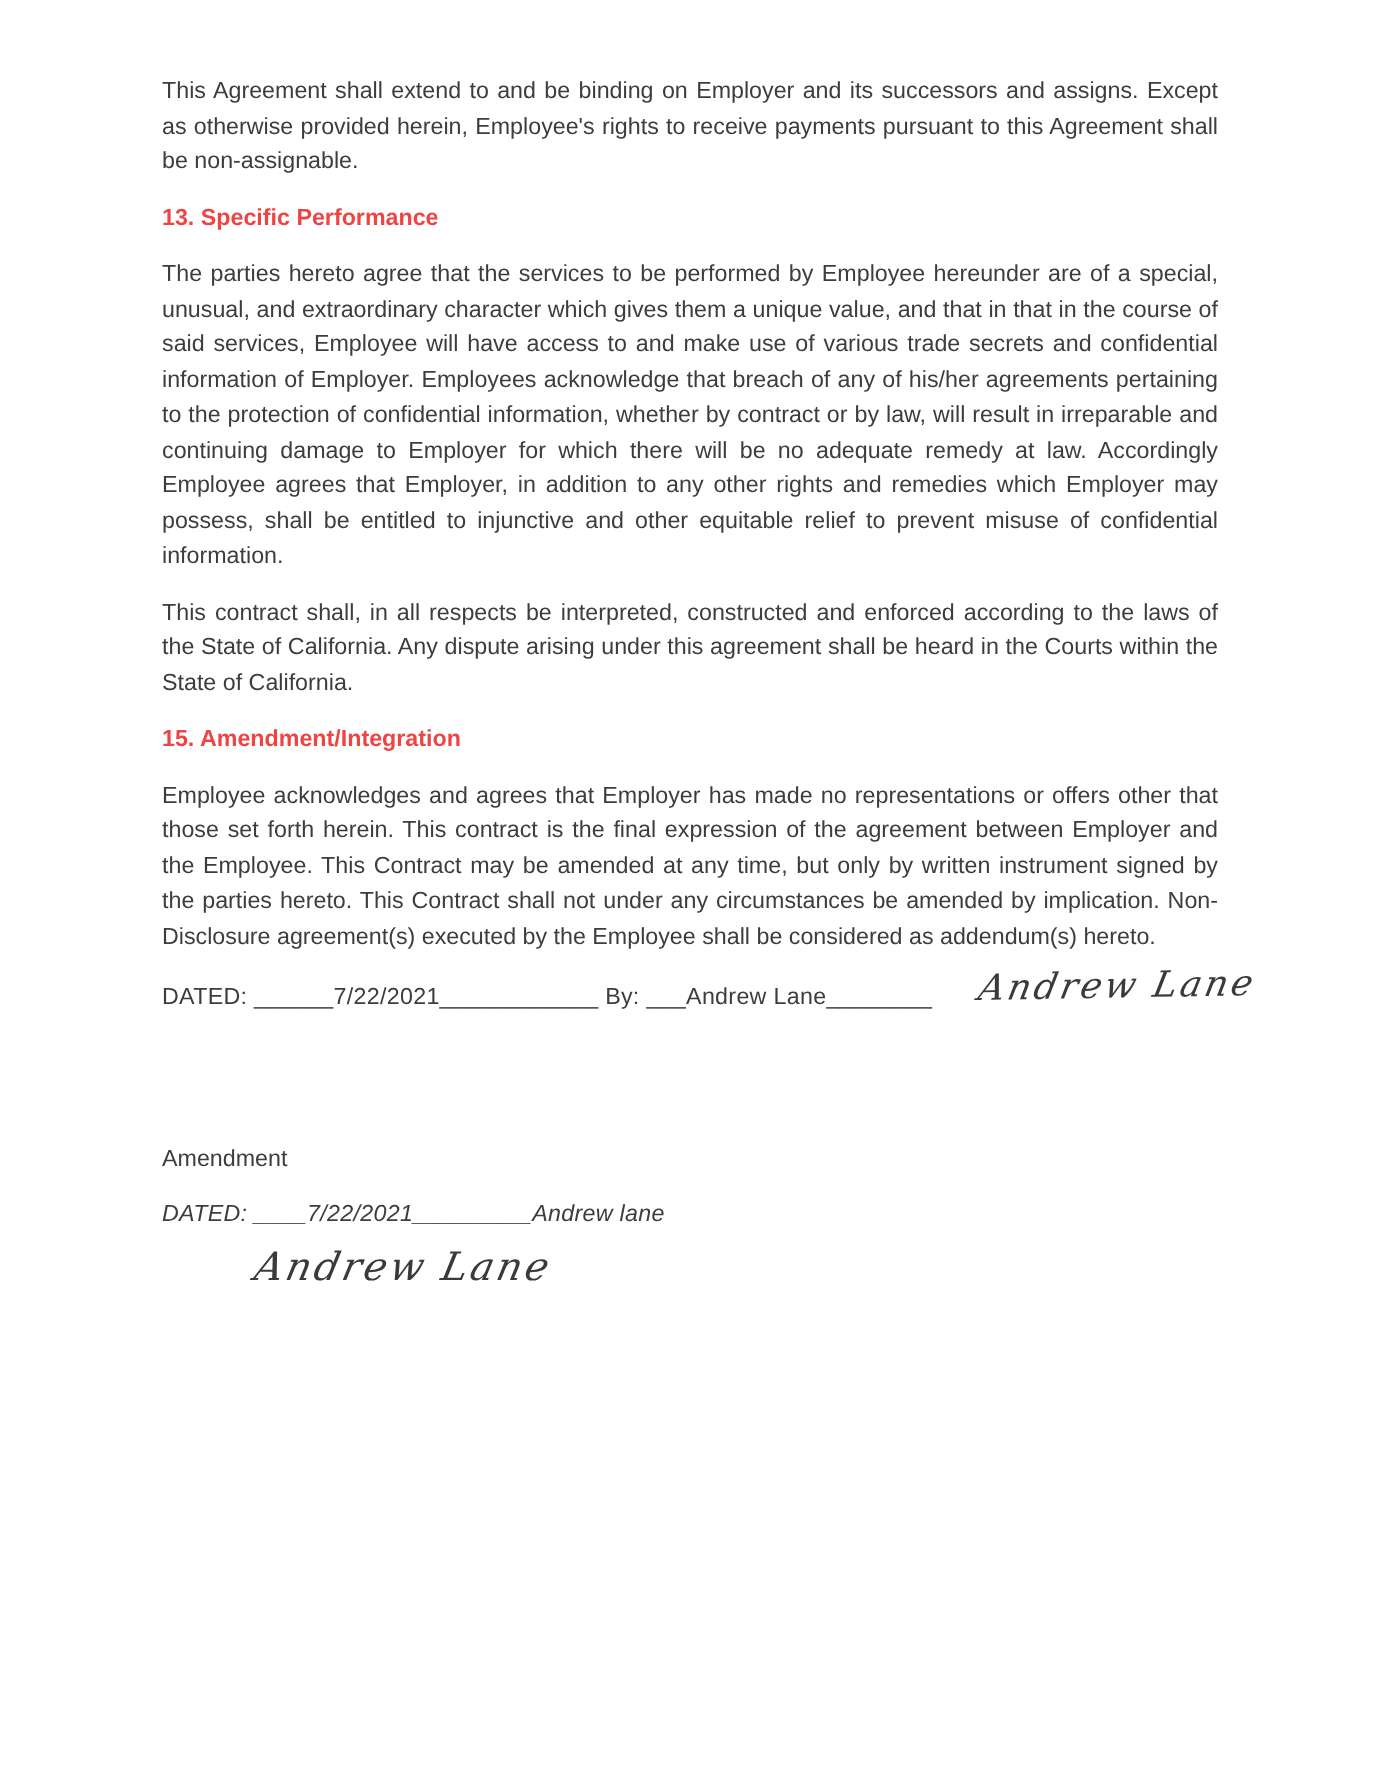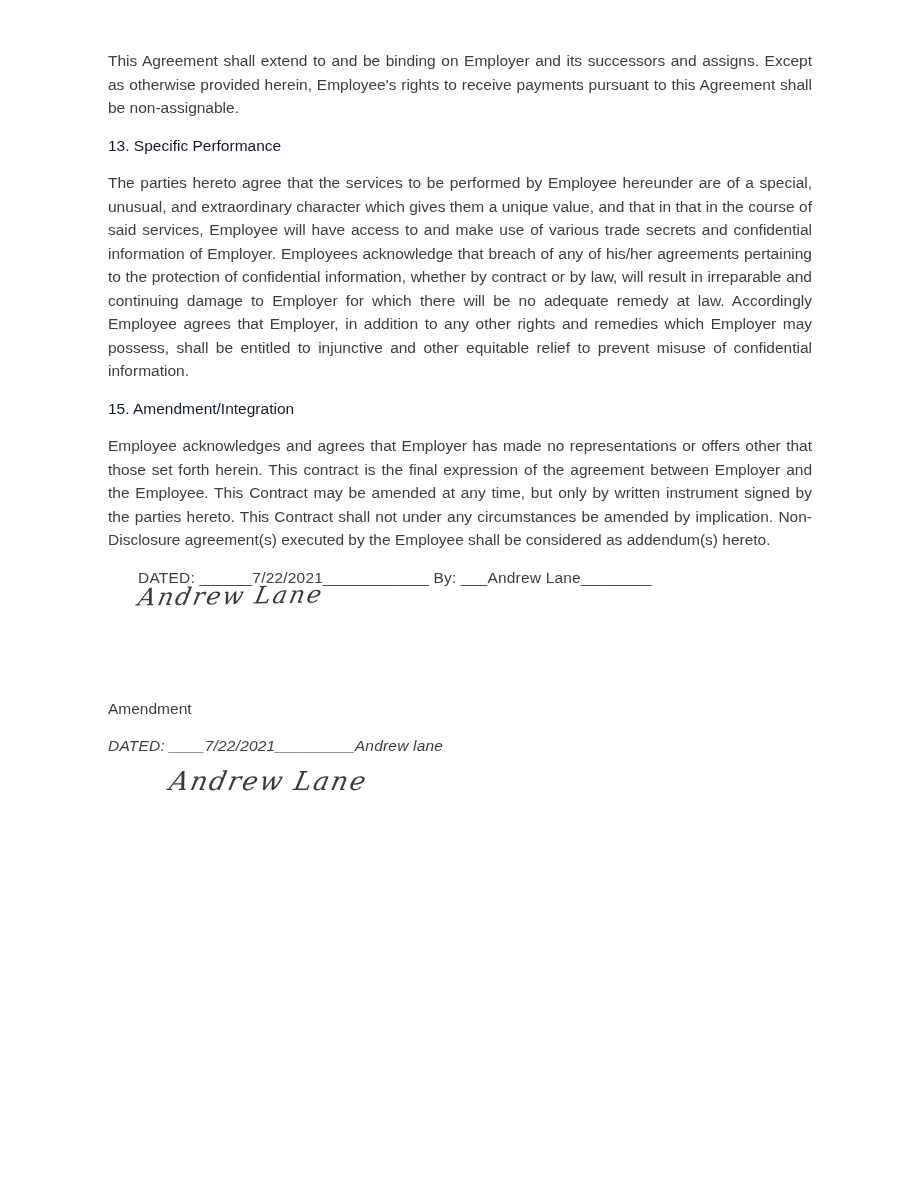--- a/index.html
+++ b/index.html
@@ -23,30 +23,29 @@
   .para {
     margin: 0 0 14px 0;
     text-align: justify;
   }
   .para.no-justify {
     text-align: left;
   }
   .section-heading {
     font-size: 15.5px;
     line-height: 23.5px;
-    font-weight: normal;
-    color: #0f172a;
+    font-weight: bold;
+    color: #ef4444;
     margin: 0 0 14px 0;
   }
   .dated-row {
     display: flex;
     align-items: baseline;
     margin: 13px 0 14px 0;
     white-space: nowrap;
-    flex-direction: column;
   }
   .dated-text {
     letter-spacing: 0.2px;
   }
   .signature {
     font-family: "DejaVu Serif", "Liberation Serif", serif;
     font-style: italic;
     color: #3a3a3a;
     transform: skewX(-12deg);
     display: inline-block;
@@ -75,20 +74,21 @@
 
 <div class="page">
 
   <p class="para">This Agreement shall extend to and be binding on Employer and its successors and assigns. Except as otherwise provided herein, Employee's rights to receive payments pursuant to this Agreement shall be non-assignable.</p>
 
   <h3 class="section-heading">13. Specific Performance</h3>
 
   <p class="para">The parties hereto agree that the services to be performed by Employee hereunder are of a special, unusual, and extraordinary character which gives them a unique value, and that in that in the course of said services, Employee will have access to and make use of various trade secrets and confidential information of Employer. Employees acknowledge that breach of any of his/her agreements pertaining to the protection of confidential information, whether by contract or by law, will result in irreparable and continuing damage to Employer for which there will be no adequate remedy at law. Accordingly Employee agrees that Employer, in addition to any other rights and remedies which Employer may possess, shall be entitled to injunctive and other equitable relief to prevent misuse of confidential information.</p>
 
 
+  <p class="para">This contract shall, in all respects be interpreted, constructed and enforced according to the laws of the State of California. Any dispute arising under this agreement shall be heard in the Courts within the State of California.</p>
 
   <h3 class="section-heading">15. Amendment/Integration</h3>
 
   <p class="para">Employee acknowledges and agrees that Employer has made no representations or offers other that those set forth herein. This contract is the final expression of the agreement between Employer and the Employee. This Contract may be amended at any time, but only by written instrument signed by the parties hereto. This Contract shall not under any circumstances be amended by implication. Non-Disclosure agreement(s) executed by the Employee shall be considered as addendum(s) hereto.</p>
 
 
   <div class="dated-row">
     <span class="dated-text">DATED: ______7/22/2021____________ By: ___Andrew Lane________</span>
     <span class="signature employer-sig">Andrew Lane</span>
   </div>

